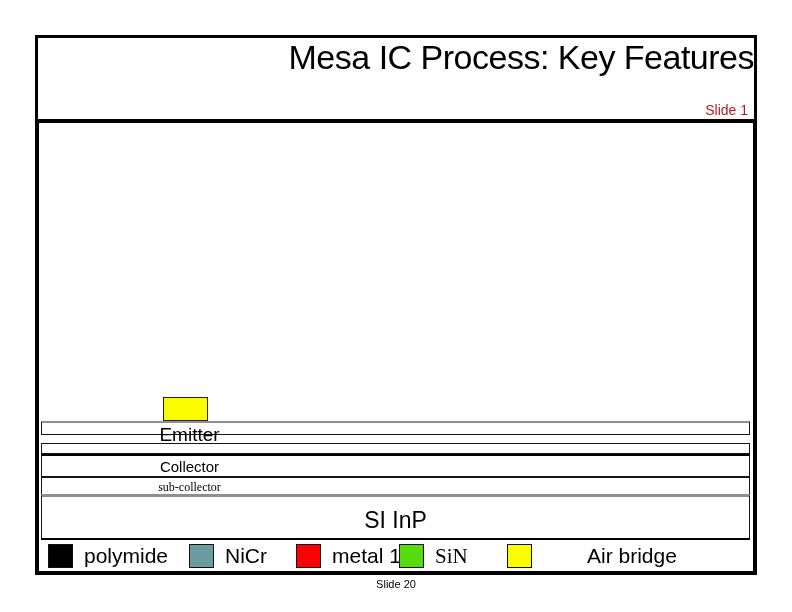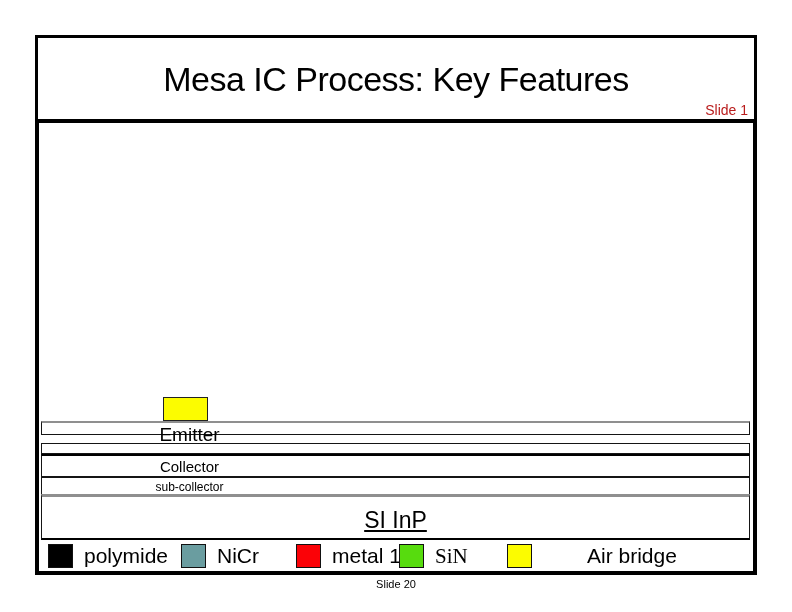--- a/index.html
+++ b/index.html
@@ -20,22 +20,21 @@
     position: absolute;
     left: 35px; top: 35px;
     width: 722px; height: 84px;
     border: 3px solid #000;
     border-bottom: none;
     box-sizing: border-box;
     background: #fff;
   }
   .slide-title {
     margin: 0;
-    padding-top: 22px;
-    text-align: center;
+    text-align: right;
     font-size: 34px;
     font-weight: normal;
     letter-spacing: -0.5px;
     color: #000;
   }
   .header-pageno {
     position: absolute;
     right: 6px; bottom: 1px;
     font-size: 14px;
     color: #b91c1c;
@@ -72,49 +71,48 @@
     width: 295px;
     text-align: center;
     white-space: nowrap;
   }
   .layer-emitter      { top: 421px; height: 14px; border-top: 2px solid #8f8f8f; }
   .layer-emitter .layer-label { font-size: 19px; top: 1px; }
   .layer-base         { top: 443px; height: 11px; }
   .layer-base .layer-label { font-size: 15px; top: 12px; }
   .layer-collector    { top: 454px; height: 23px; border-top: 2px solid #000; }
   .layer-collector .layer-label { font-size: 15px; top: 2px; }
-  .layer-subcollector { top: 477px; height: 30px; }
+  .layer-subcollector { top: 477px; height: 30px; font-family: Liberation Serif, serif; }
   .layer-subcollector .layer-label { font-size: 12px; top: 2px; }
   .layer-substrate    { top: 494px; height: 46px; border-top: 3px solid #8f8f8f; border-bottom: 2px solid #000; }
   .layer-substrate .layer-label {
     width: 100%;
     font-size: 23px;
     top: 10px;
-    text-decoration: underline;
   }
   
   .legend-item {
     position: absolute;
     top: 543px;
     display: flex;
     align-items: center;
     height: 26px;
   }
   .legend-swatch {
     display: inline-block;
     width: 23px; height: 22px;
     border: 1px solid #111;
   }
   .legend-label {
     margin-left: 11px;
     font-size: 21px;
     white-space: nowrap;
   }
   .legend-item-0 { left: 48px; }
-  .legend-item-1 { left: 181px; }
+  .legend-item-1 { left: 189px; }
   .legend-item-2 { left: 296px; }
   .legend-item-3 { left: 399px; font-family: Liberation Serif, serif; }
   .legend-item-4 { left: 507px; gap: 44px; }
   
   .footer-pageno {
     position: absolute;
     left: 0; top: 578px;
     width: 792px;
     text-align: center;
     font-size: 11px;

